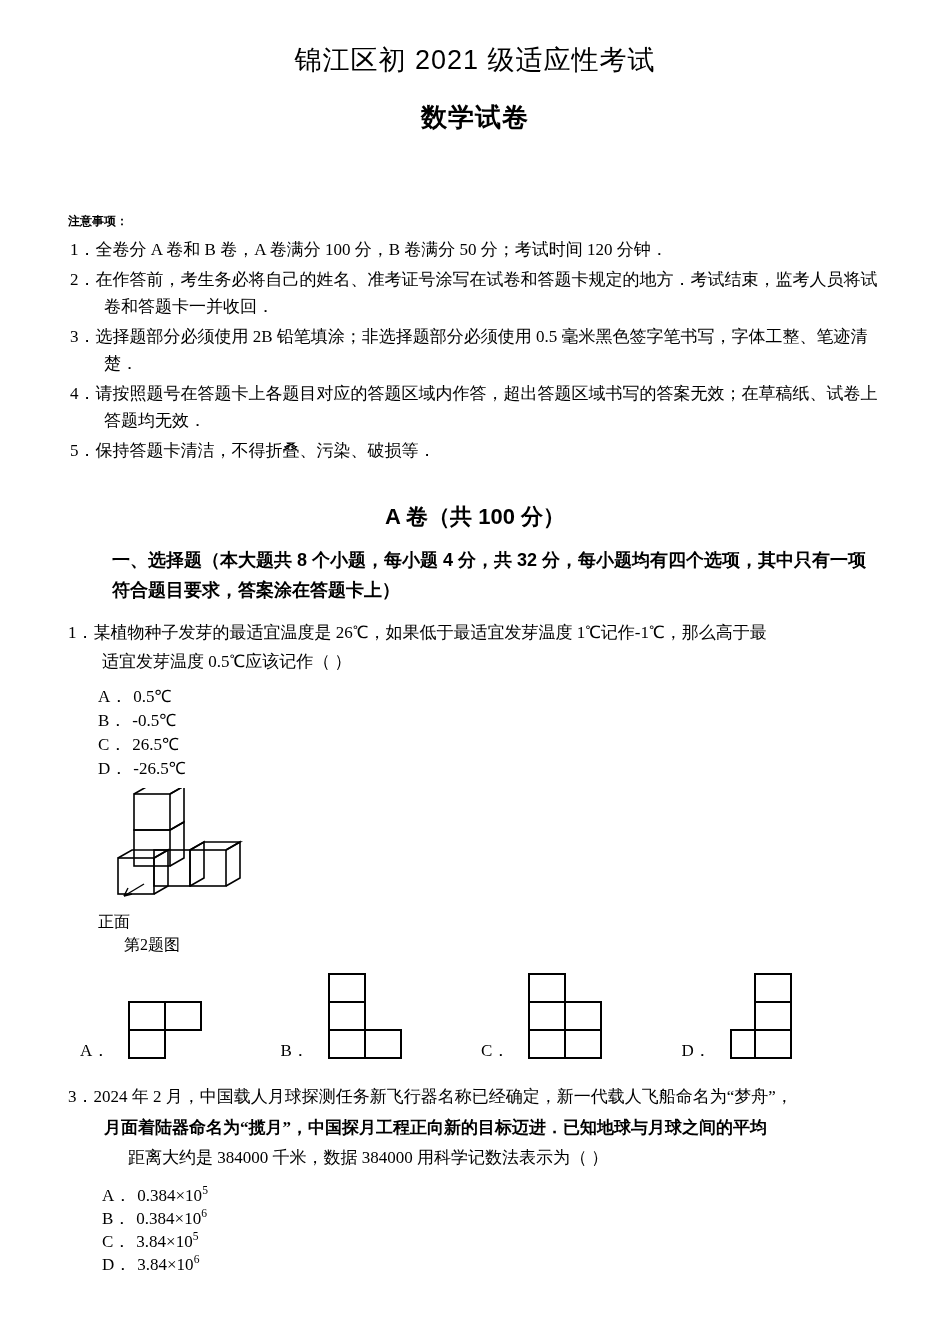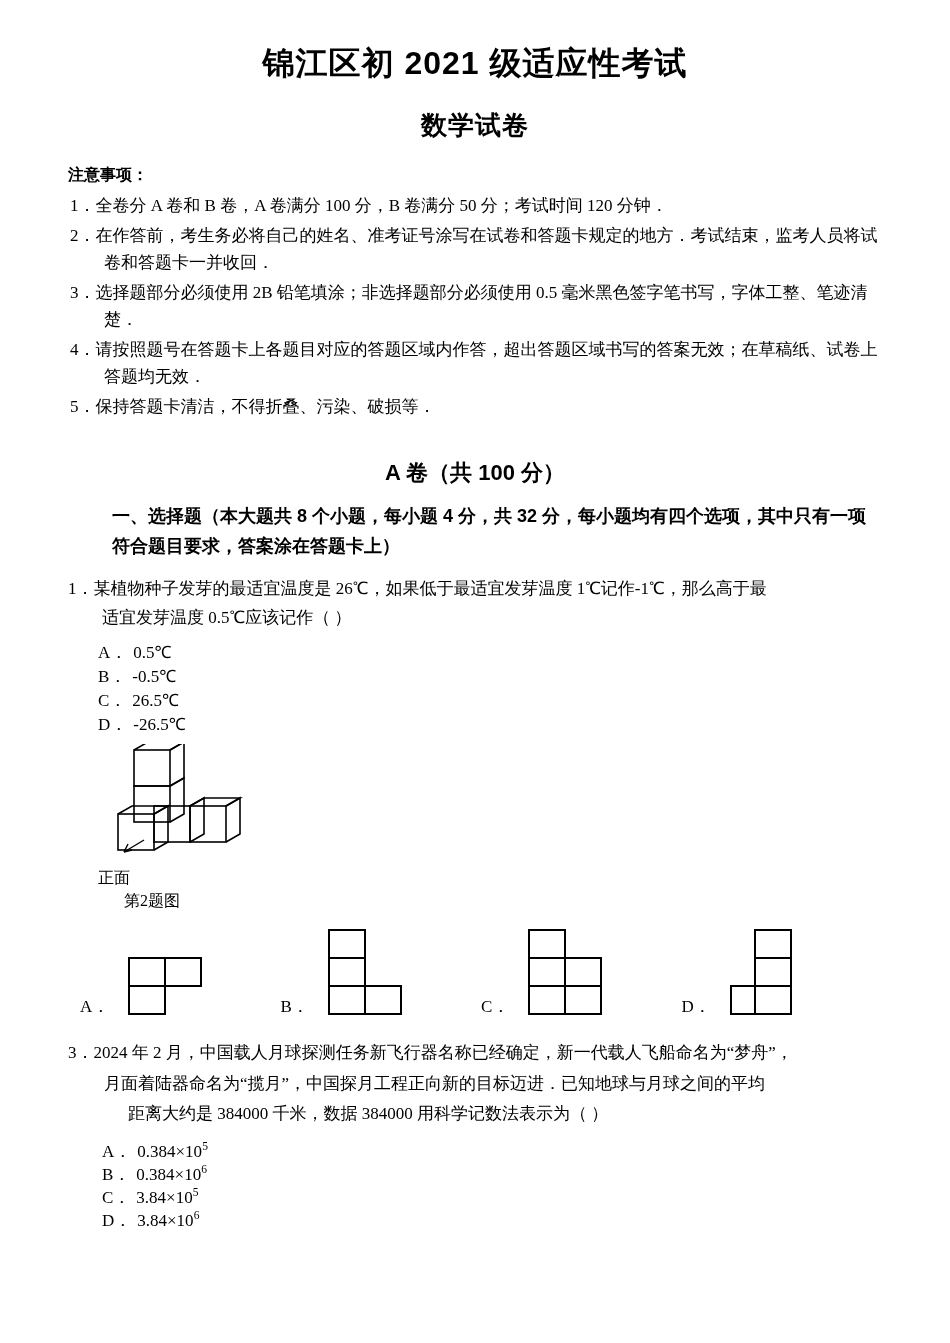--- a/index.html
+++ b/index.html
@@ -18,41 +18,41 @@
   .page {
     position: relative;
     width: 950px;
     height: 1343px;
     padding: 0;
     box-sizing: border-box;
   }
   .title-main {
     text-align: center;
     font-family: "Liberation Sans", sans-serif;
-    font-weight: bold;
-    font-size: 32px;
+    font-weight: normal;
+    font-size: 27px;
     letter-spacing: 1px;
     margin-top: 42px;
   }
   .title-sub {
     text-align: center;
     font-family: "Liberation Sans", sans-serif;
     font-weight: bold;
     font-size: 26px;
     letter-spacing: 1px;
     margin-top: 22px;
   }
   .content {
     margin: 0 68px;
   }
   .notice-title {
     font-family: "Liberation Sans", sans-serif;
     font-weight: bold;
-    font-size: 16px;
-    margin-top: 22px;
+    font-size: 12px;
+    margin-top: 78px;
     margin-bottom: 6px;
   }
   .notice-item {
     font-size: 17px;
     line-height: 1.62;
     margin-bottom: 2px;
     text-indent: 0;
   }
   .notice-wrap {
     padding-left: 2px;
@@ -141,21 +141,21 @@
     text-align: center;
     font-family: "Liberation Sans", sans-serif;
     font-weight: bold;
     font-size: 16px;
   }
   .q3-line {
     font-size: 17px;
     line-height: 1.8;
   }
   .q3-l1 { padding-left: 0; }
-  .q3-l2 { padding-left: 36px; }
+  .q3-l2 { padding-left: 36px; font-weight: bold; }
   .q3-l3 { padding-left: 60px; }
 </style>
 </head>
 <body>
 
 <div class="page">
 
   <div class="title-main">锦江区初 2021 级适应性考试</div>
   <div class="title-sub">数学试卷</div>
 

